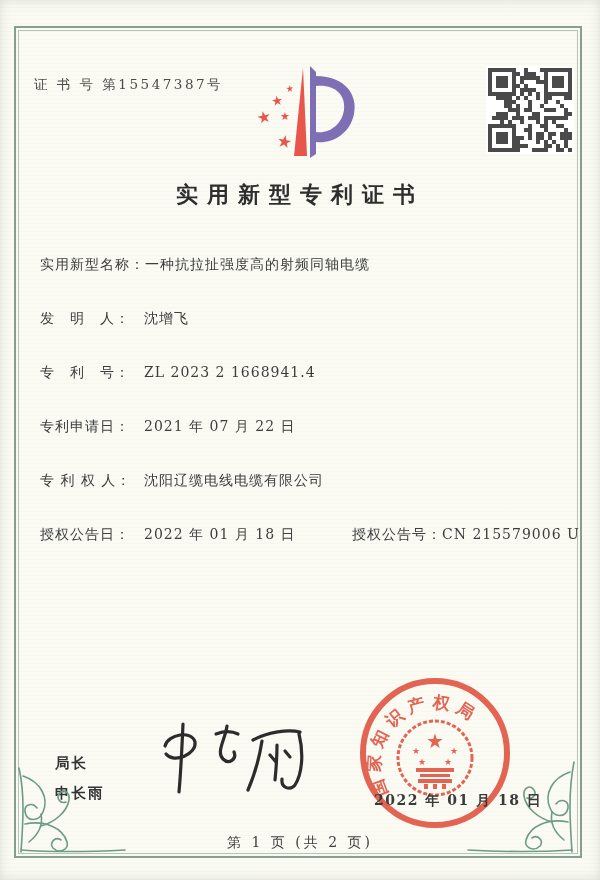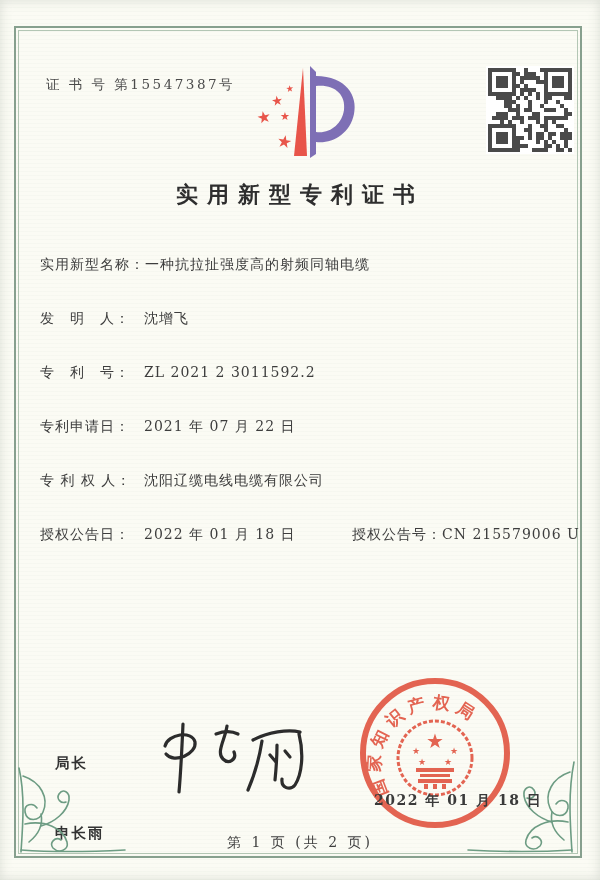--- a/index.html
+++ b/index.html
@@ -13,21 +13,21 @@
   }
   .frame{
     position:absolute;left:14px;top:26px;width:564px;height:828px;
     border:2px solid #87a08e;
   }
   .frame::after{
     content:"";position:absolute;left:2px;top:2px;right:2px;bottom:2px;
     border:1px solid #b3c6b4;
   }
   .cert-no{
-    position:absolute;left:46px;top:76px;
+    position:absolute;left:34px;top:76px;
     font-size:13.5px;letter-spacing:2.5px;color:#4a4a4a;
   }
   .logo{position:absolute;left:250px;top:62px;width:112px;height:102px;}
   .qr{position:absolute;left:486px;top:66px;width:88px;height:88px;}
   .title{
     position:absolute;left:0;top:180px;width:100%;
     text-align:center;font-size:22px;font-weight:bold;
     letter-spacing:9px;color:#2e2e2e;
   }
   .fields{
@@ -39,21 +39,21 @@
   .fvalue{letter-spacing:1px;color:#3d3d3d;}
   .frow.double .group2{margin-left:52px;}
   .paras{
     position:absolute;left:40px;top:524px;width:524px;
     font-size:13.5px;line-height:19.5px;color:#444;
     font-style:italic;letter-spacing:0.5px;text-align:justify;
   }
   .paras p{margin:0;text-indent:2.1em;}
   .signer{position:absolute;left:55px;font-size:14.5px;letter-spacing:2px;color:#333;font-weight:bold;margin-top:16px;}
   .signer.t1{top:738px;}
-  .signer.t2{top:808px;}
+  .signer.t2{top:768px;}
   .signature{position:absolute;left:150px;top:710px;width:175px;height:98px;}
   .seal{position:absolute;left:356px;top:674px;width:158px;height:158px;opacity:0.88;z-index:2;}
   .seal-date{
     position:absolute;left:374px;top:792px;z-index:3;
     font-size:14px;font-weight:bold;letter-spacing:1.5px;color:#3a3a3a;
   }
   .flourish{position:absolute;z-index:1;}
   .flourish.bl{left:15px;top:764px;width:114px;height:92px;}
   .flourish.br{left:466px;top:756px;width:114px;height:100px;transform:scaleX(-1);}
   .footer{
@@ -320,21 +320,21 @@
   <div class="title">实用新型专利证书</div>
 
   <div class="fields">
     <div class="frow">
       <span class="flabel">实用新型名称：</span><span class="fvalue">一种抗拉扯强度高的射频同轴电缆</span>
     </div>
     <div class="frow">
       <span class="flabel">发　明　人：</span><span class="fvalue">沈增飞</span>
     </div>
     <div class="frow">
-      <span class="flabel">专　利　号：</span><span class="fvalue">ZL 2021 2 3011592.2</span>
+      <span class="flabel">专　利　号：</span><span class="fvalue">ZL 2023 2 1668941.4</span>
     </div>
     <div class="frow">
       <span class="flabel">专利申请日：</span><span class="fvalue">2021 年 07 月 22 日</span>
     </div>
     <div class="frow">
       <span class="flabel">专 利 权 人：</span><span class="fvalue">沈阳辽缆电线电缆有限公司</span>
     </div>
     <div class="frow double">
       <span class="group1"><span class="flabel">授权公告日：</span><span class="fvalue">2022 年 01 月 18 日</span></span>
       <span class="group2"><span class="flabel" style="min-width:0">授权公告号：</span><span class="fvalue">CN 215579006 U</span></span>

